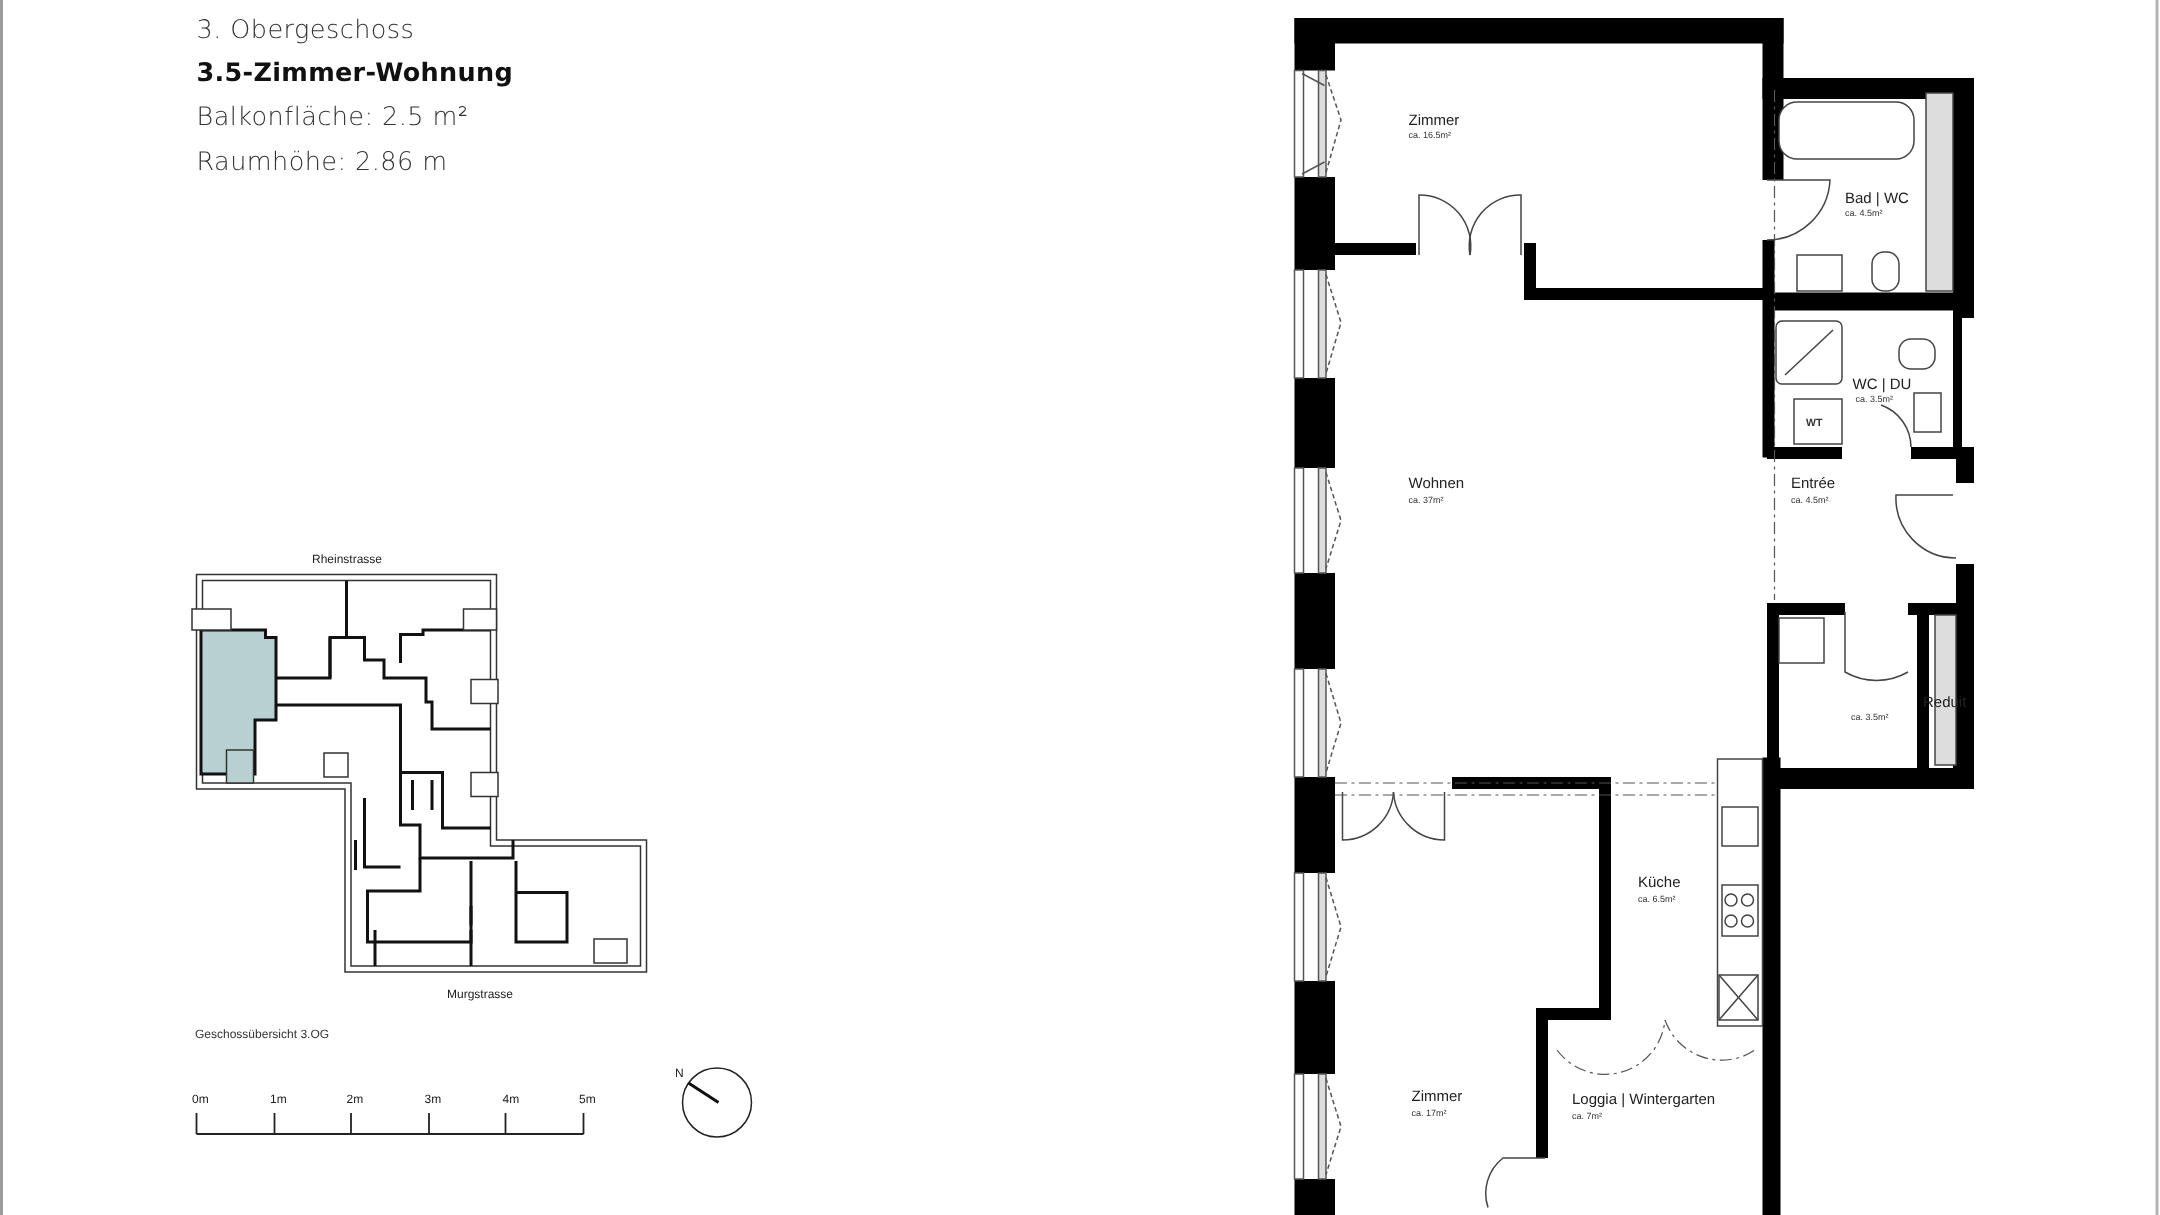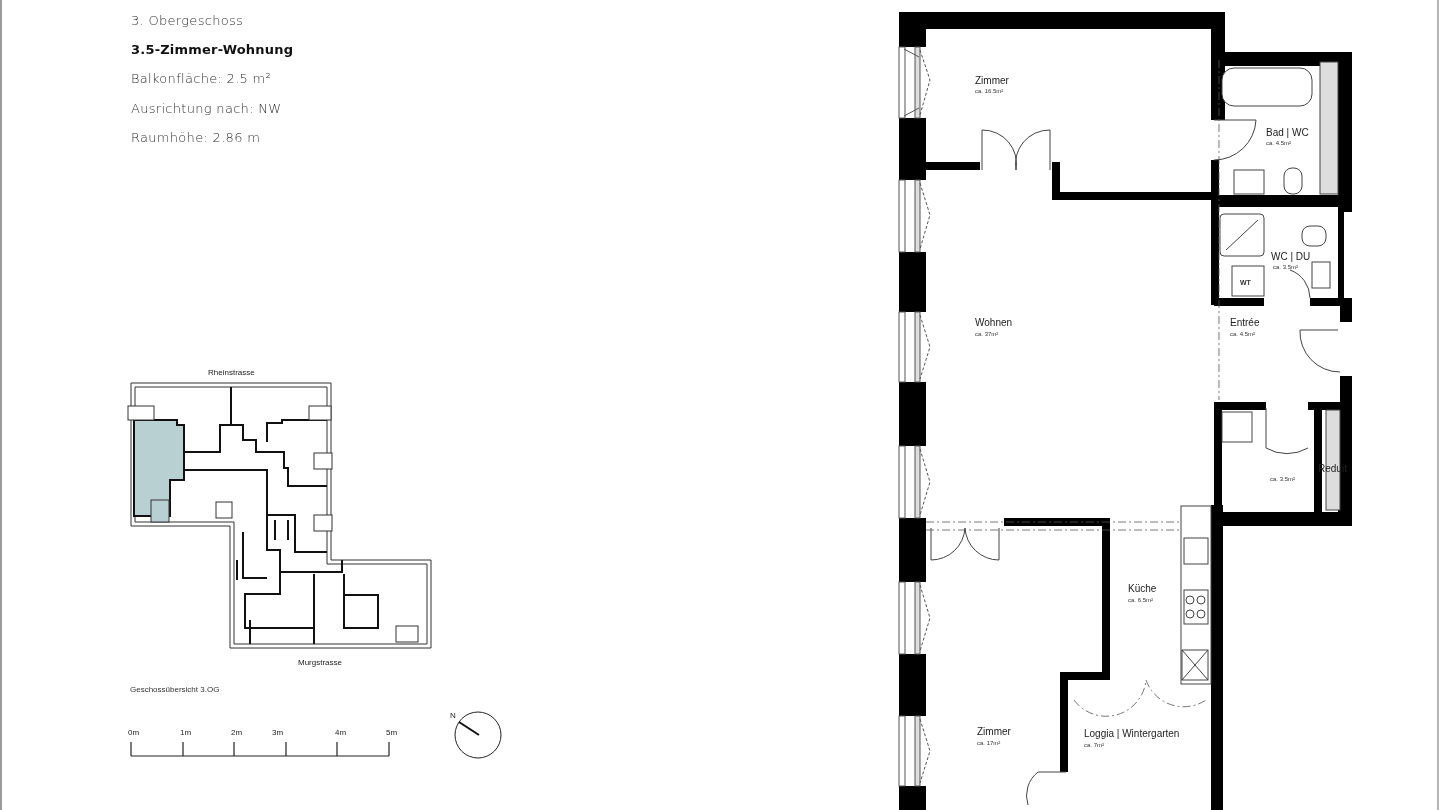--- a/index.html
+++ b/index.html
@@ -1,44 +1,43 @@
 <!DOCTYPE html>
 <html><head>
 <meta charset="utf-8">
 <style>
   html, body { margin:0; padding:0; }
   body { width:1440px; height:810px; background:#ffffff; position:relative; overflow:hidden;
          font-family:"DejaVu Sans", sans-serif; color:#222; }
   .frame-left { position:absolute; left:0; top:0; width:2px; height:810px; background:#9a9a9a; }
   .frame-right { position:absolute; left:1437px; top:0; width:2px; height:810px; background:#b5b5b5; }
   .info { position:absolute; left:131px; top:6px; }
-  .info div { font-size:13px; line-height:29.2px; color:#333; letter-spacing:0.3px; font-weight:300; }
+  .info div { font-size:17px; line-height:29.2px; color:#333; letter-spacing:0.3px; font-weight:300; }
   .info .title { font-weight:bold; color:#111; letter-spacing:0.2px; }
   .overview { position:absolute; left:120px; top:360px; width:330px; height:320px; }
   .ov-label { position:absolute; font-family:"Liberation Sans", sans-serif; font-size:8px; color:#222; }
   .caption { position:absolute; left:130px; top:685px; font-family:"Liberation Sans", sans-serif; font-size:8px; color:#333; }
   .scale { position:absolute; left:128px; top:728px; width:270px; height:30px; }
   .scale-tick-label { position:absolute; top:0; font-family:"Liberation Sans", sans-serif; font-size:8px; color:#222; }
   .compass { position:absolute; left:448px; top:705px; width:60px; height:60px; }
-  .plan { position:absolute; left:876px; top:0; width:480px; height:810px; }
+  .plan { position:absolute; left:840px; top:0; width:480px; height:810px; }
   .room-label { position:absolute; font-family:"Liberation Sans", sans-serif; font-size:10px; color:#222; white-space:nowrap; }
   .room-area { position:absolute; font-family:"Liberation Sans", sans-serif; font-size:6px; color:#333; white-space:nowrap; }
   .wt { position:absolute; font-family:"Liberation Sans", sans-serif; font-size:7px; font-weight:bold; color:#333; }
 </style>
 </head>
 <body>
 
 <div class="frame-left"></div>
 <div class="frame-right"></div>
 
 <div class="info">
   <div>3. Obergeschoss</div>
   <div class="title">3.5-Zimmer-Wohnung</div>
   <div>Balkonfläche: 2.5 m²</div>
-  <div>Ausrichtung nach: NW</div>
   <div>Raumhöhe: 2.86 m</div>
 </div>
 
 <div class="overview">
   <span class="ov-label" style="left:88px; top:8px;">Rheinstrasse</span>
   <svg width="330" height="320" viewBox="0 0 330 320">
     <g fill="none" stroke="#333" stroke-width="1">
 
       <path d="M11,23 H211 V200 H311 V288 H110 V166 H11 Z"></path>
       <path d="M15,27 H207 V204 H307 V284 H114 V162 H15 Z"></path>
@@ -71,21 +70,21 @@
   </svg>
   <span class="ov-label" style="left:178px; top:298px;">Murgstrasse</span>
 </div>
 
 <div class="caption">Geschossübersicht 3.OG</div>
 
 <div class="scale">
   <span class="scale-tick-label" style="left:0px;">0m</span>
   <span class="scale-tick-label" style="left:52px;">1m</span>
   <span class="scale-tick-label" style="left:103px;">2m</span>
-  <span class="scale-tick-label" style="left:144px;text-align:right;">3m</span>
+  <span class="scale-tick-label" style="left:155px;text-align:right;">3m</span>
   <span class="scale-tick-label" style="left:207px;">4m</span>
   <span class="scale-tick-label" style="left:258px;">5m</span>
   <svg width="270" height="30" style="position:absolute;left:0;top:0;">
     <g stroke="#222" stroke-width="1.2">
       <line x1="3" y1="28" x2="261" y2="28"></line>
       <line x1="3" y1="14" x2="3" y2="28"></line>
       <line x1="55" y1="14" x2="55" y2="28"></line>
       <line x1="106" y1="14" x2="106" y2="28"></line>
       <line x1="158" y1="14" x2="158" y2="28"></line>
       <line x1="209" y1="14" x2="209" y2="28"></line>

